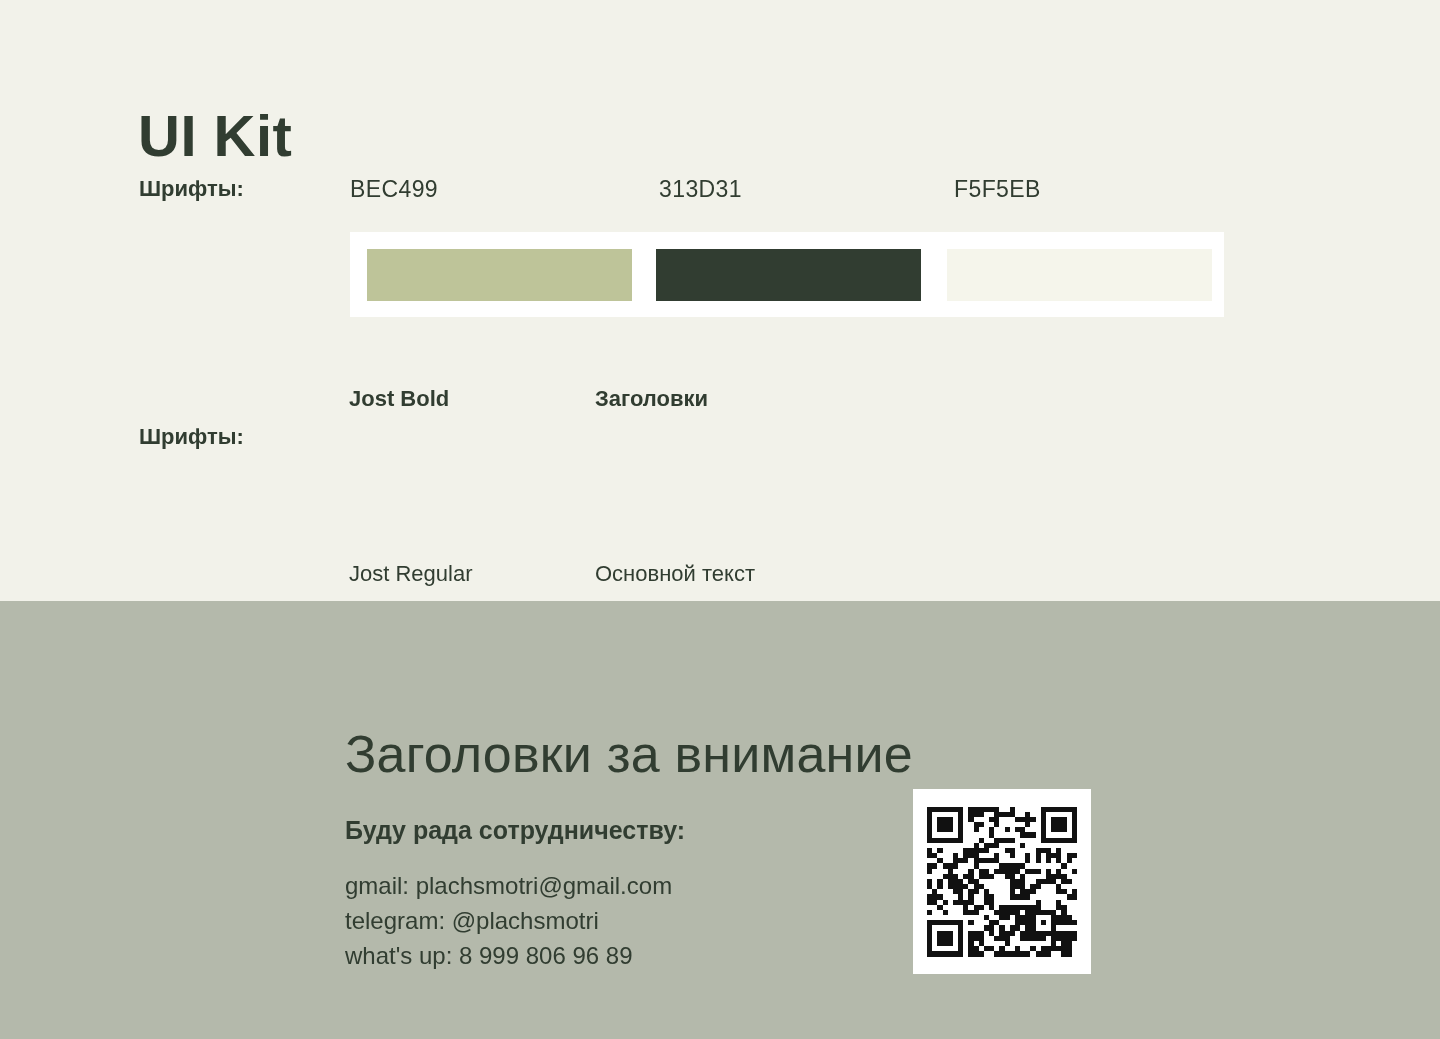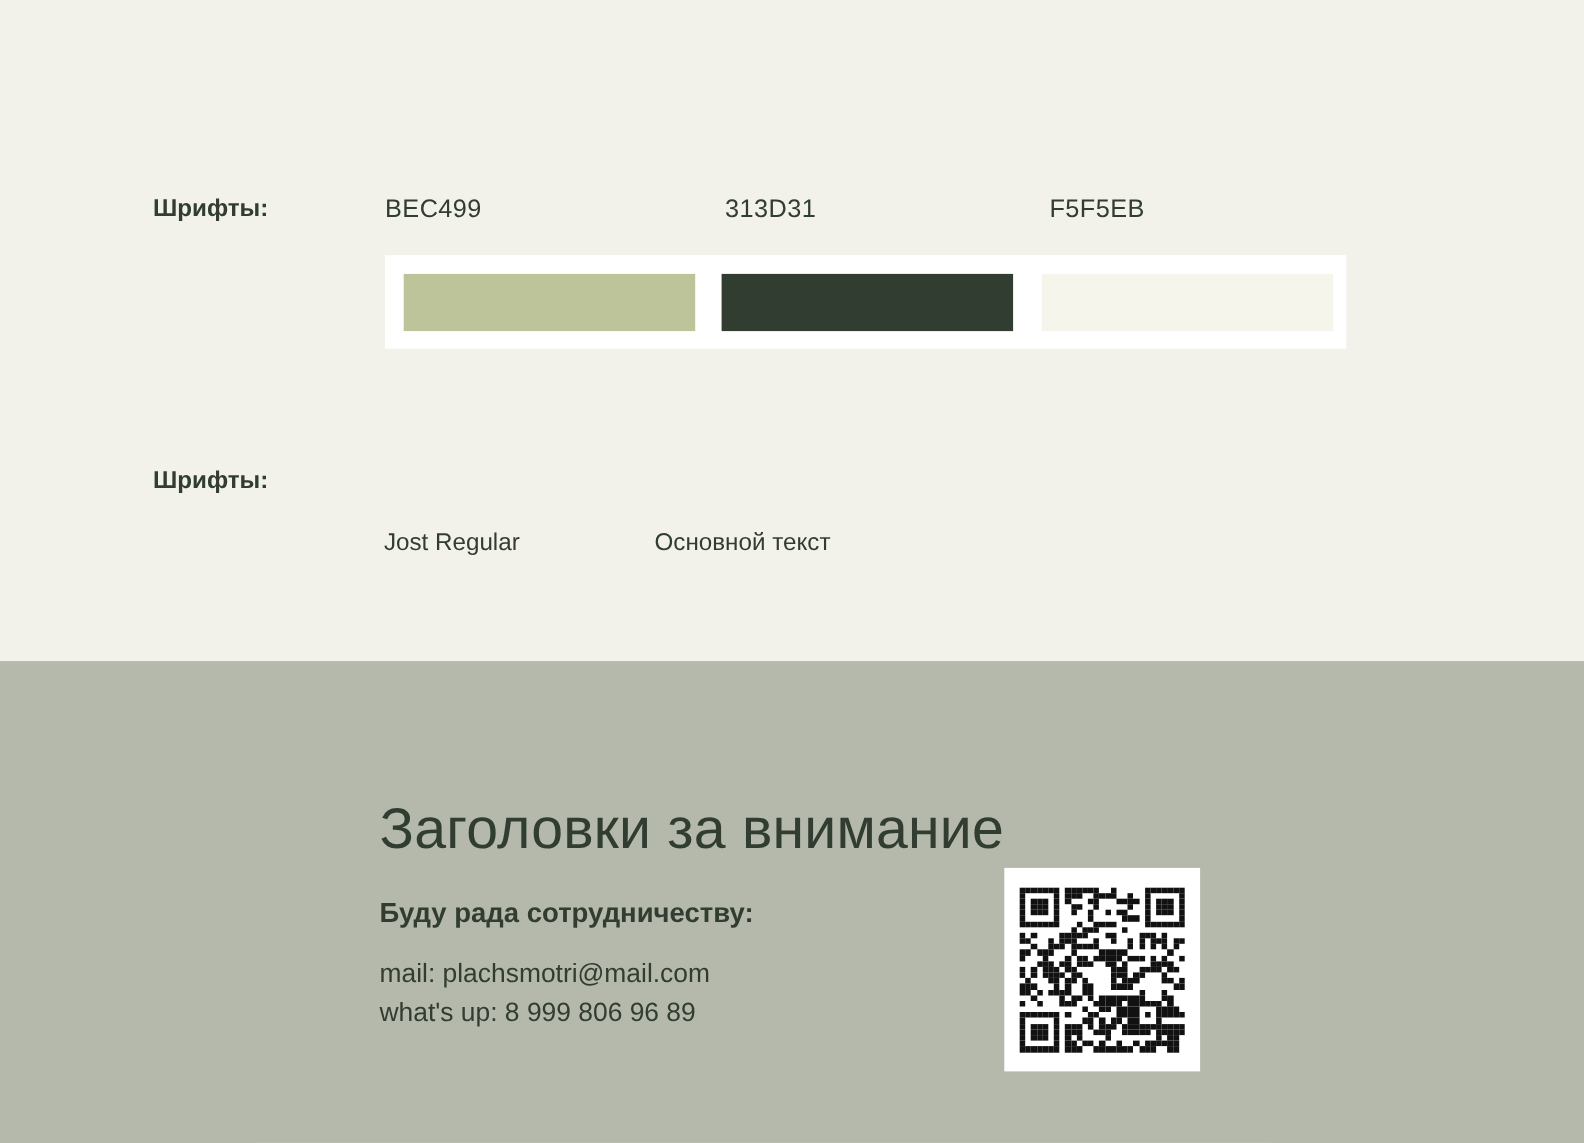--- a/index.html
+++ b/index.html
@@ -199,54 +199,60 @@
     background: #111111;
   }
 </style>
 </head>
 <body>
 
 <div class="page">
 
   <section class="top-section" style="background: rgb(242, 242, 234);">
 
+    <h1 class="kit-title">UI Kit</h1>
 
     <div class="label-colors">Шрифты:</div>
 
     <div class="hex-row">
       <span class="hex h1">BEC499</span>
       <span class="hex h2">313D31</span>
       <span class="hex h3">F5F5EB</span>
     </div>
 
     <div class="swatch-band">
       <div class="swatch s1" style="background: rgb(190, 196, 153);"></div>
       <div class="swatch s2" style="background: rgb(49, 61, 49);"></div>
       <div class="swatch s3" style="background: rgb(245, 245, 235);"></div>
     </div>
 
     <div class="label-fonts">Шрифты:</div>
 
     <div class="font-grid">
+      <div class="font-row bold">
+        <span class="font-name">Jost Bold</span>
+        <span class="font-use">Заголовки</span>
+      </div>
       <div class="font-row regular">
         <span class="font-name">Jost Regular</span>
         <span class="font-use">Основной текст</span>
       </div>
     </div>
 
   </section>
 
   <section class="bottom-section" style="background: rgb(180, 185, 171);">
 
     <h2 class="thanks-title">Заголовки за внимание</h2>
 
     <div class="contact-head">Буду рада сотрудничеству:</div>
 
     <div class="contact-list">
-      <div>mail: plachsmotri@mail.com</div>
+      <div>gmail: plachsmotri@gmail.com</div>
+      <div>telegram: @plachsmotri</div>
       <div>what's up: 8 999 806 96 89</div>
     </div>
 
     <div class="qr-card">
       <div class="qr-inner" id="qr">
           <i></i>
           <i></i>
           <i></i>
           <i></i>
           <i></i>

